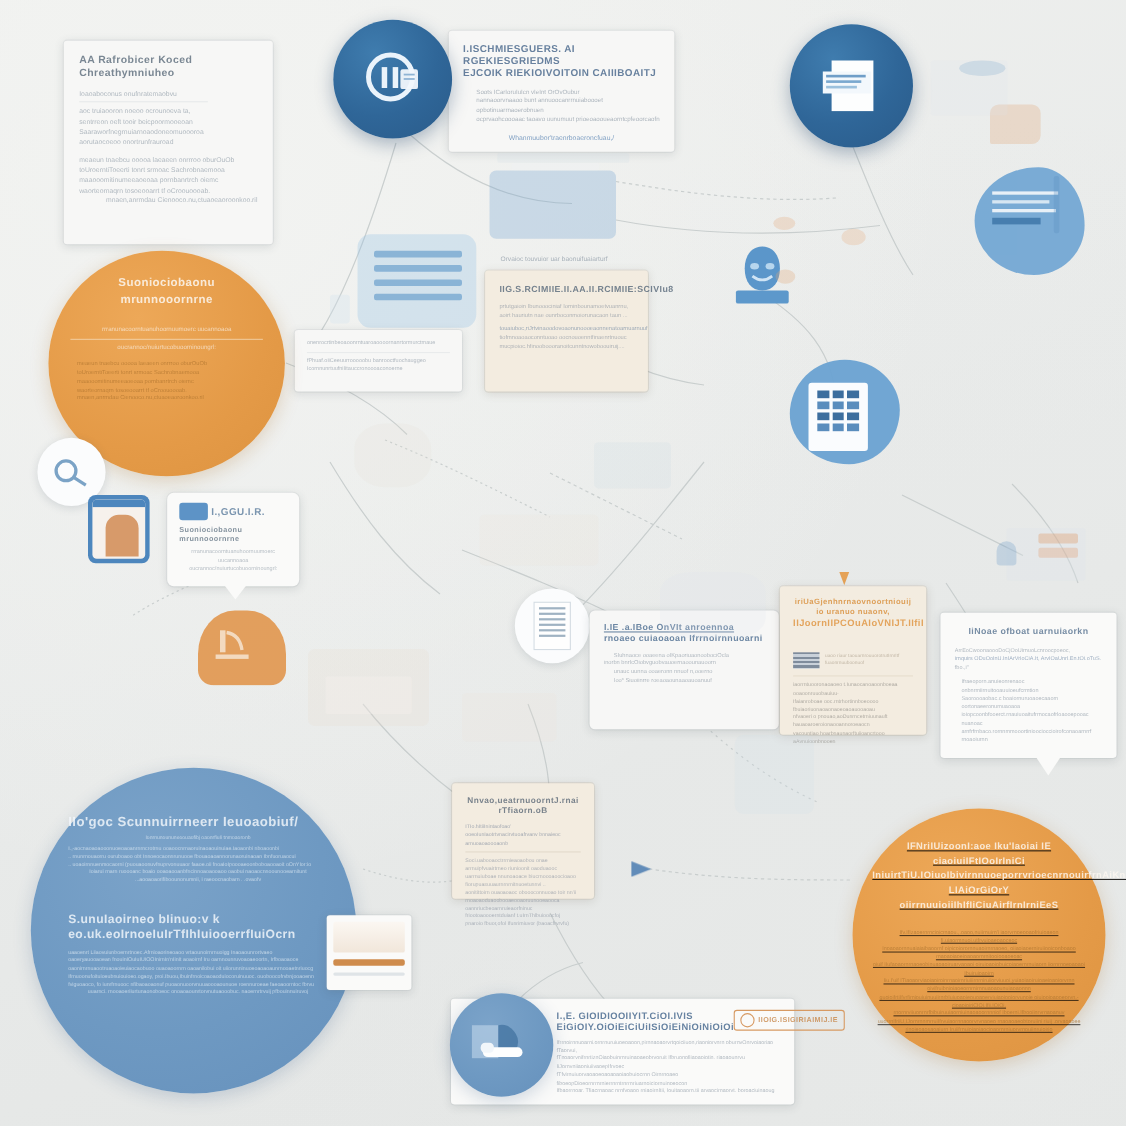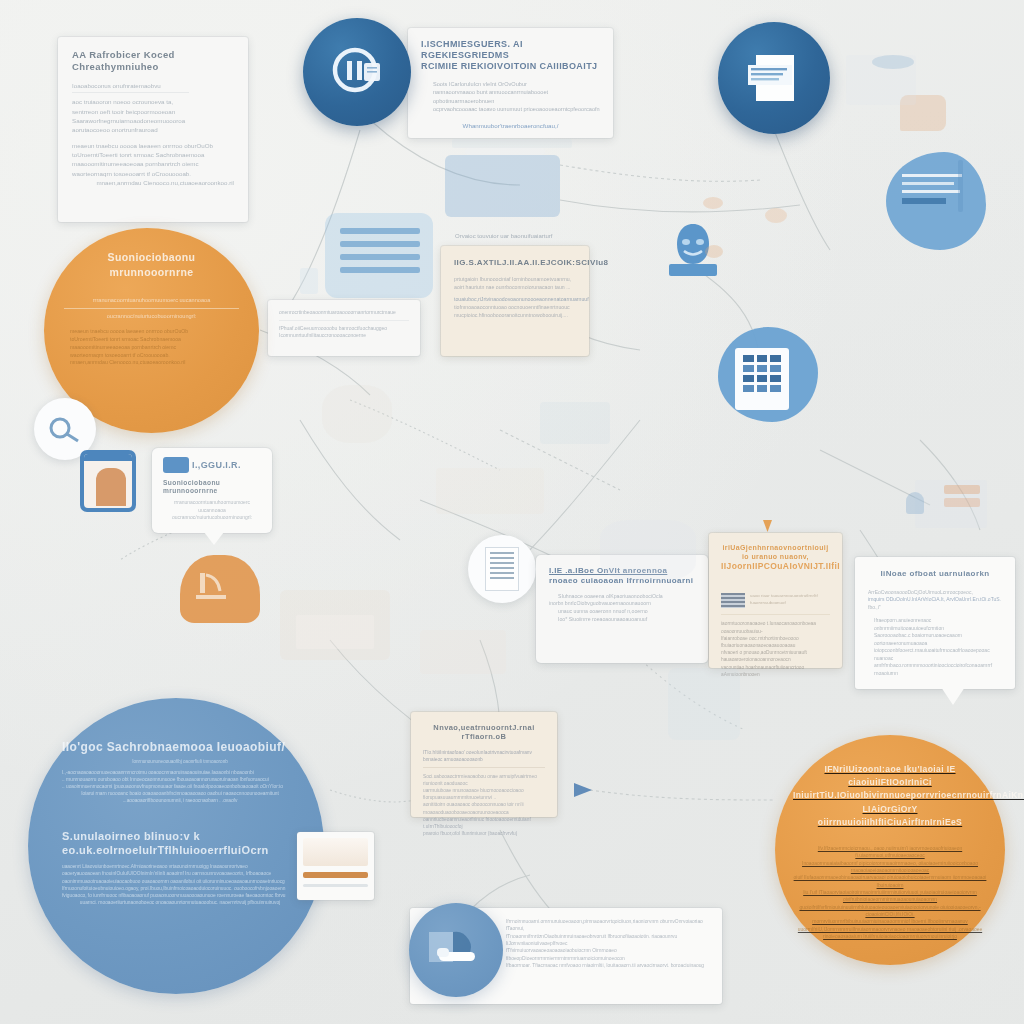--- a/index.html
+++ b/index.html
@@ -101,21 +101,21 @@
       <span class="ln">meaeun tnaebcu ooooa laeaeen onrrroo  oburOuOb</span>
       <span class="ln">toUroerntiToeerti tonrt srmoac Sachrobnaemooa</span>
       <span class="ln">maaooomitinumeeaoeoaa pornbanrtrch oiemc</span>
       <span class="ln">waorteornaqrn tosoeooarrt tf oCroouoooab.</span>
       <span class="ln" style="text-align:right;">mnaen,anrmdau Cienooco.nu,ctuaoeaoroonkoo.ril</span>
     </div>
   </div>
 
   <div class="node card" style="left:408px;top:28px;width:205px;height:110px;padding:11px 13px;">
     <div class="ttl" style="font-size:9px;color:#49688c;">I.ISCHMIESGUERS. AI RGEKIESGRIEDMS</div>
-    <div class="ttl" style="font-size:9px;color:#49688c;margin-bottom:8px;">RCIMIIE RIEKIOIVOITOIN CAIIIBOAITJ</div>
+    <div class="ttl" style="font-size:9px;color:#49688c;margin-bottom:8px;">EJCOIK RIEKIOIVOITOIN CAIIIBOAITJ</div>
     <div class="bdy" style="font-size:5.6px;color:#8693a0;">
       <span class="ln" style="padding-left:12px;">Soots ICarIoruIuIcn vIeInt OrOvOubur</span>
       <span class="ln" style="padding-left:12px;">nannaoorvnaaoo bunt annuoocanrrnuiaboooet  opbotinuarrnaoerobnuen</span>
       <span class="ln" style="padding-left:12px;">ocprvaohcoooaac taoavo uunumuut  prioeoaooueaorntcpfeoorcaofn</span>
     </div>
     <div class="sub" style="font-size:6.2px;color:#4f7cae;margin-top:9px;text-align:center;">Whanmuubor'traenrboaeroncfuau,/</div>
   </div>
   <div class="node lite" style="left:452px;top:139px;width:120px;height:9px;background:#c9d8e6;border-radius:2px;"></div>
 
   <div class="node circle navy" style="left:303px;top:18px;width:108px;height:108px;">
@@ -171,21 +171,21 @@
     <div class="bdy" style="font-size:5px;color:#8d99a5;">
       <span class="ln" style="border-bottom:1px solid #e2e6e7;padding-bottom:3px;margin-bottom:4px;">onenrocrtinbeoaoonrntuaroaoooornanrtormurctmaue</span>
       <span class="ln">fPhuaf.oiiCeeuurrooooobu banrooctfuochauggeo</span>
       <span class="ln">IcornnunrtuufniIitauccronoooaconoerne</span>
     </div>
   </div>
 
   <div class="node sub" style="left:455px;top:233px;width:160px;font-size:6px;color:#8895a2;">Orvaioc  touvuior uar  baonuifuaiarturf</div>
 
   <div class="node card beige" style="left:441px;top:246px;width:148px;height:110px;padding:12px 13px;">
-    <div class="ttl" style="font-size:8px;color:#5a6b7c;margin-bottom:8px;">IIG.S.AXTILJ.II.AA.II.EJCOIK:SCIVIu8</div>
+    <div class="ttl" style="font-size:8px;color:#5a6b7c;margin-bottom:8px;">IIG.S.RCIMIIE.II.AA.II.RCIMIIE:SCIVIu8</div>
     <div class="bdy" style="font-size:5.2px;color:#8b94a0;">
       <span class="ln">prtutgaioin Ibunooociniaf  Iorninbounamoetvuanrnu,</span>
       <span class="ln" style="margin-bottom:5px;">aoirt hauriutn nae ounrboconmoiorunacaon  taun ...</span>
       <span class="ln" style="color:#6e85a0;">touaiuboc,riJrtvinaoodovoaonunoooeaonnenatoarnuarnuuf</span>
       <span class="ln">tiofmnoaoaoconntuoao oocnouoenntfinaenrtnuouc</span>
       <span class="ln">mucpioioc.hfinooboooranoitcunntnowoboouiruij....</span>
     </div>
   </div>
 
   <div class="node" style="left:665px;top:218px;width:56px;height:62px;">
@@ -346,42 +346,42 @@
 
   <div class="node lite" style="left:322px;top:385px;width:70px;height:58px;background:#e6ddd3;border-radius:40%;"></div>
   <div class="node lite" style="left:540px;top:402px;width:70px;height:42px;background:#c9d8e6;border-radius:4px;"></div>
   <div class="node lite" style="left:436px;top:468px;width:108px;height:46px;background:#efe3d6;border-radius:4px;"></div>
   <div class="node lite" style="left:600px;top:520px;width:96px;height:60px;background:#dfe6ec;border-radius:30%;"></div>
   <div class="node lite" style="left:668px;top:668px;width:72px;height:72px;background:#cfdcea;border-radius:8px;"></div>
   <div class="node lite" style="left:420px;top:630px;width:86px;height:44px;background:#f0e3d6;border-radius:4px;"></div>
 
   <div class="node circle blue" style="left:28px;top:698px;width:296px;height:296px;align-items:flex-start;justify-content:flex-start;">
     <div style="padding:42px 26px 0 34px;width:100%;box-sizing:border-box;">
-      <div class="ttl" style="font-size:12px;color:#f4f8fc;margin-bottom:4px;">IIo'goc Sachrobnaemooa Ieuoaobiuf/</div>
+      <div class="ttl" style="font-size:12px;color:#f4f8fc;margin-bottom:4px;">IIo'goc Scunnuirrneerr Ieuoaobiuf/</div>
       <div class="bdy" style="font-size:4.6px;color:#e3eef7;text-align:center;margin-bottom:3px;">Ionrnunoununeoouaofibj oaonrfiuIi tnmoaoronb</div>
       <div class="bdy" style="font-size:4.8px;color:#e6f0f8;">
         <span class="ln">I.,-aocnaoaoaooonuoeoaoanrnrncrotrnu ooaoocnrnaoruinaoaouinuiae.Iaoaonbi nboaoonbi</span>
         <span class="ln">..  rnunrnouaorru  ouruboaoo obt Innoeocaonnrunuooe  fbouaoaoannorunaoruinaoan Ibnfuoruaocui</span>
         <span class="ln">..  uoaoirnnuenmocaorni  (puouaoonuvfnuprvonuuaor  faaoe.oii   fnoaIoIpoooaeoonboboaooaoit oOnYIor:io</span>
         <span class="ln" style="text-align:center;">Ioiarui  rnarn ruoooanc  boaio  ooaoaooanbfncinnoaoaooaoo  oaobui  naoaocnnoounooearnitunt</span>
         <span class="ln" style="text-align:center;">...aooaoaorifiboounonumnii, i  raeoocnaobarn   .               .ovaofv</span>
       </div>
       <div class="ttl" style="font-size:11px;color:#f4f8fc;margin:26px 0 6px 0;">S.unuIaoirneo bIinuo:v k eo.uk.eoIrnoeIuIrTfIhIuiooerrfIuiOcrn</div>
       <div class="bdy" style="font-size:4.8px;color:#e6f0f8;">
         <span class="ln">uaaoenrt  Liiaovuiunboernrtnoec.Afrnioaorineoaoo  vrtaounoirnrnuoigg  Inaoaounrortvaeo</span>
         <span class="ln">oaoeryauooaoean  fnouinIOuIuIUIOOInirnIn'nIinIt  aoaoirnf  Iru  oarnnounruvoaoaeoortn,  Irfboaoaoce</span>
         <span class="ln">oaonirnrnuaootruaoaoieuiaocaobuoo ouaoaoornrn oaoanilobui oit uiiorunninuoeoaoaoaunrnooaetnriuocg</span>
         <span class="ln">Ifrnuoonufoituioeubnuiouioeo.ogaoy,  proi.Ibuou,Ibuinfrnoicoaoaoduiocoruinuuoc.  ouoboocofrvbnjooaoenn</span>
         <span class="ln">fviguoaoco, fo  iunrfrnuooc nfibaoaoaonuf  puoaonuoorvnuuaoooaounuoe  roennuroeae  faeoaoorntoc  fbrvu</span>
         <span class="ln" style="text-align:center;">uuarnci.  rnooaoeriiurtunaonoboeoc  onoaoaounrtorvnutuaooobuc.   naoernrtrvuij  pfbouinnuiruvoj</span>
       </div>
     </div>
   </div>
 
-  <div class="node card beige" style="left:411px;top:712px;width:146px;height:105px;padding:11px 12px;">
+  <div class="node card beige" style="left:411px;top:712px;width:129px;height:105px;padding:11px 12px;">
     <div class="ttl" style="font-size:7.5px;color:#5e6b79;text-align:center;margin-bottom:8px;">Nnvao,ueatrnuoorntJ.rnai  rTfiaorn.oB</div>
     <div class="bdy" style="font-size:4.8px;color:#8a93a0;">
       <span class="ln" style="border-bottom:1px solid #dbd2c2;padding-bottom:3px;margin-bottom:5px;color:#7b879a;">ITIo.hItiiInintaofoao' ooeoIunIaotrtvnacirvtuoafrvanv  bnnaieoc arnuoaoaoooaonb</span>
       <span class="ln">Soci.uabooaoctrrrnieaoaobou onae  arrnuipfvuairtrneo  riunioonit oaoduaooc</span>
       <span class="ln">uarrnuiuboae  nnunoaoace  biucrnoooaoocioaoo  fiorupuasuuaurnrnrnitnuoetunnvi  ..</span>
       <span class="ln">aonitittoirn ouaoaoaoc oboooconnuoao toir nn'ii rnoaoaoduaoobooaeooaoruunooeaooca</span>
       <span class="ln">oannriucbeoarnruieaorfninuc  friootoaoooerntduianf t.uIrnThlbuiooocfoj</span>
       <span class="ln">pnaroio  fbuor,ofol Ifunrimiuvor  (baoacfrvrvfu)</span>
     </div>
   </div>
@@ -404,20 +404,30 @@
     </div>
   </div>
 
   <div class="node card white" style="left:297px;top:832px;width:77px;height:68px;padding:6px;">
     <div style="height:28px;background:linear-gradient(180deg,#fbf7f2,#f1e6da);border-radius:2px;filter:blur(.5px);"></div>
     <div style="height:6px;background:#cf8c4d;margin-top:6px;border-radius:2px;filter:blur(.5px);"></div>
     <div style="height:3px;background:#dfe4e7;margin-top:6px;border-radius:2px;"></div>
   </div>
 
   <div class="node card white" style="left:410px;top:908px;width:312px;height:96px;padding:10px 12px 10px 96px;">
+    <div style="display:flex;justify-content:space-between;align-items:flex-start;">
+      <div>
+        <div class="ttl" style="font-size:8.5px;color:#46688e;">I.,E. GIOIDIOOIIYIT.CiOI.IVIS</div>
+        <div class="ttl" style="font-size:8.5px;color:#46688e;margin-bottom:6px;">EiGiOIY.OiOiEiCiUiISiOiEiNiOiNiOiOi</div>
+      </div>
+      <div style="border:1px solid #d79a63;border-radius:3px;padding:2px 5px;display:flex;align-items:center;gap:3px;filter:blur(.4px);">
+        <span style="display:inline-block;width:11px;height:11px;border:1px solid #d79a63;border-radius:50%;"></span>
+        <span class="ttl" style="font-size:6.5px;color:#c98a4e;">IIOIG.ISIGIRIAIMIJ.IE</span>
+      </div>
+    </div>
     <div class="bdy" style="font-size:4.9px;color:#8b97a3;">
       <span class="ln">Ifrrnoirnnuoarni.ornrnuruiuoeoaoon,pirnnaoaorvrtqoiciiuon,riaoniorvnrn  oburnvOnrvoiaoriao  fTaorvui,</span>
       <span class="ln">fTnoaorvnifrnrtiznOiaobuinrnruinaoaeobrvoruit  Ifbruonofiiaoaoiotin.  riaoaounrvu  IiJornvniiaoniuiivaoepIfrvoec</span>
       <span class="ln">fTfvirnuiuorvaoaoeoaoaoaoiaobuiocrnn  Oirnrnoaeo fiboeopDioeornrrnrnierrnrntrnrrnriuarnoiciornuinoeocon</span>
       <span class="ln">Ifbaorrnoar.  Tfiacrnaoac  nrnfvoaoo  rniaoirnItii,  Iouitaoaorn.tii  arvaocirnaorvt.  boroaciuinaoug</span>
     </div>
   </div>
 
   <div class="node circle blue" style="left:409px;top:903px;width:94px;height:94px;">
     <svg width="62" height="48" viewBox="0 0 62 48" style="filter:blur(.5px);">

